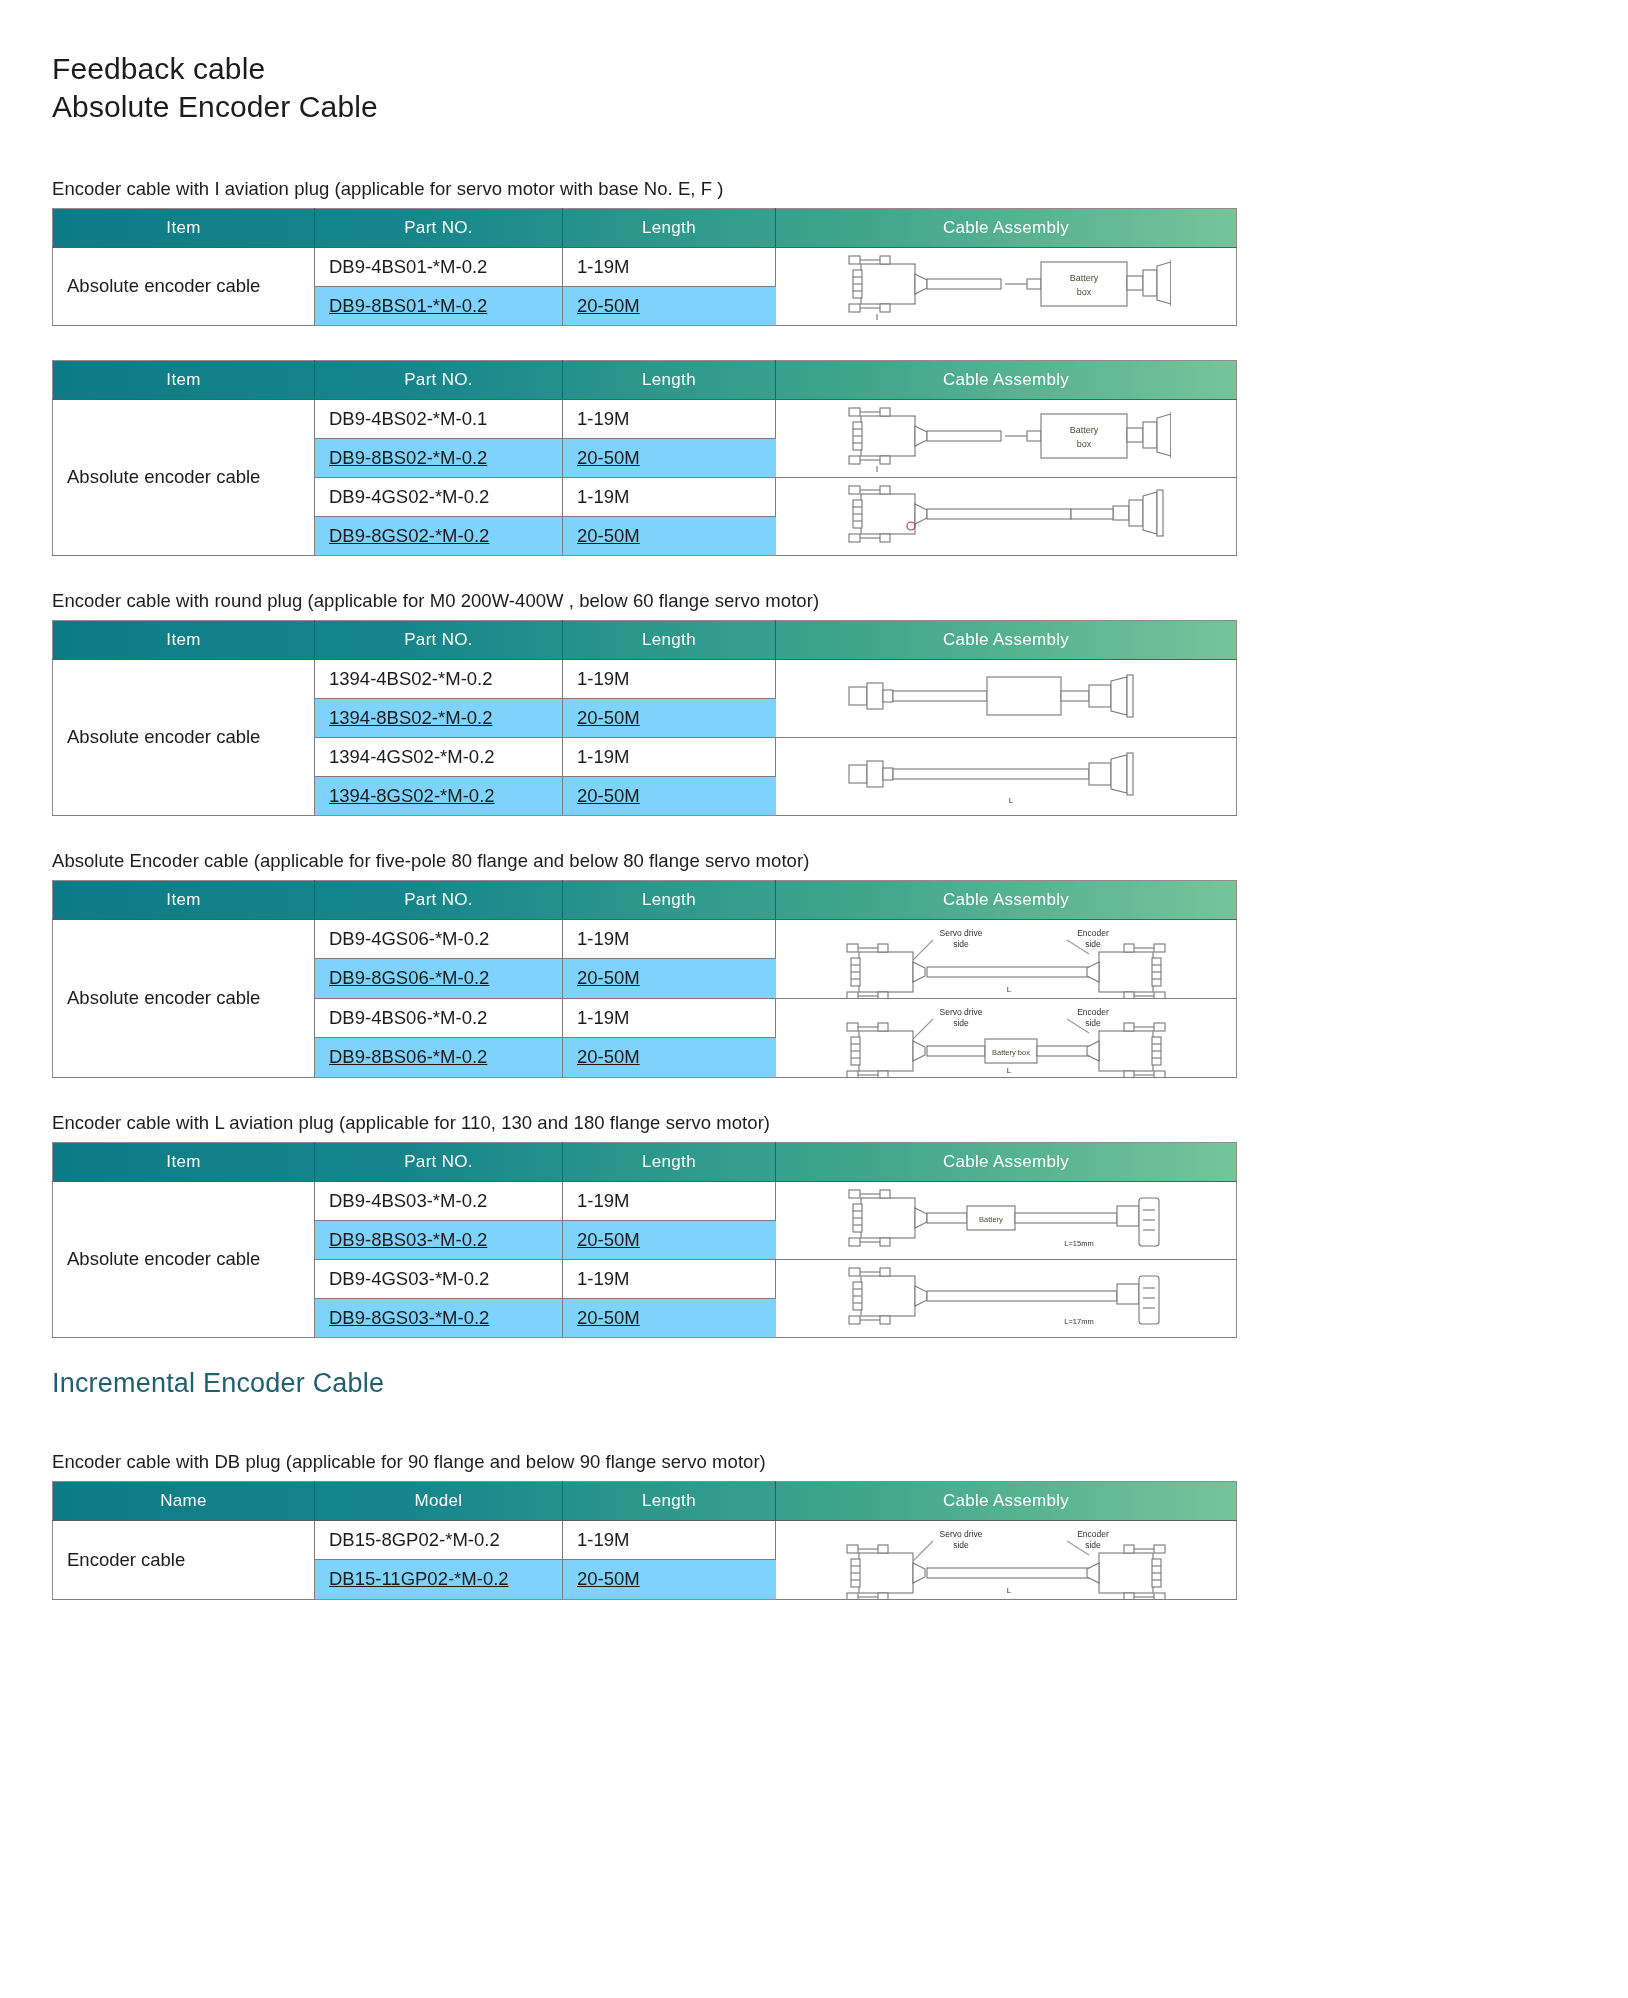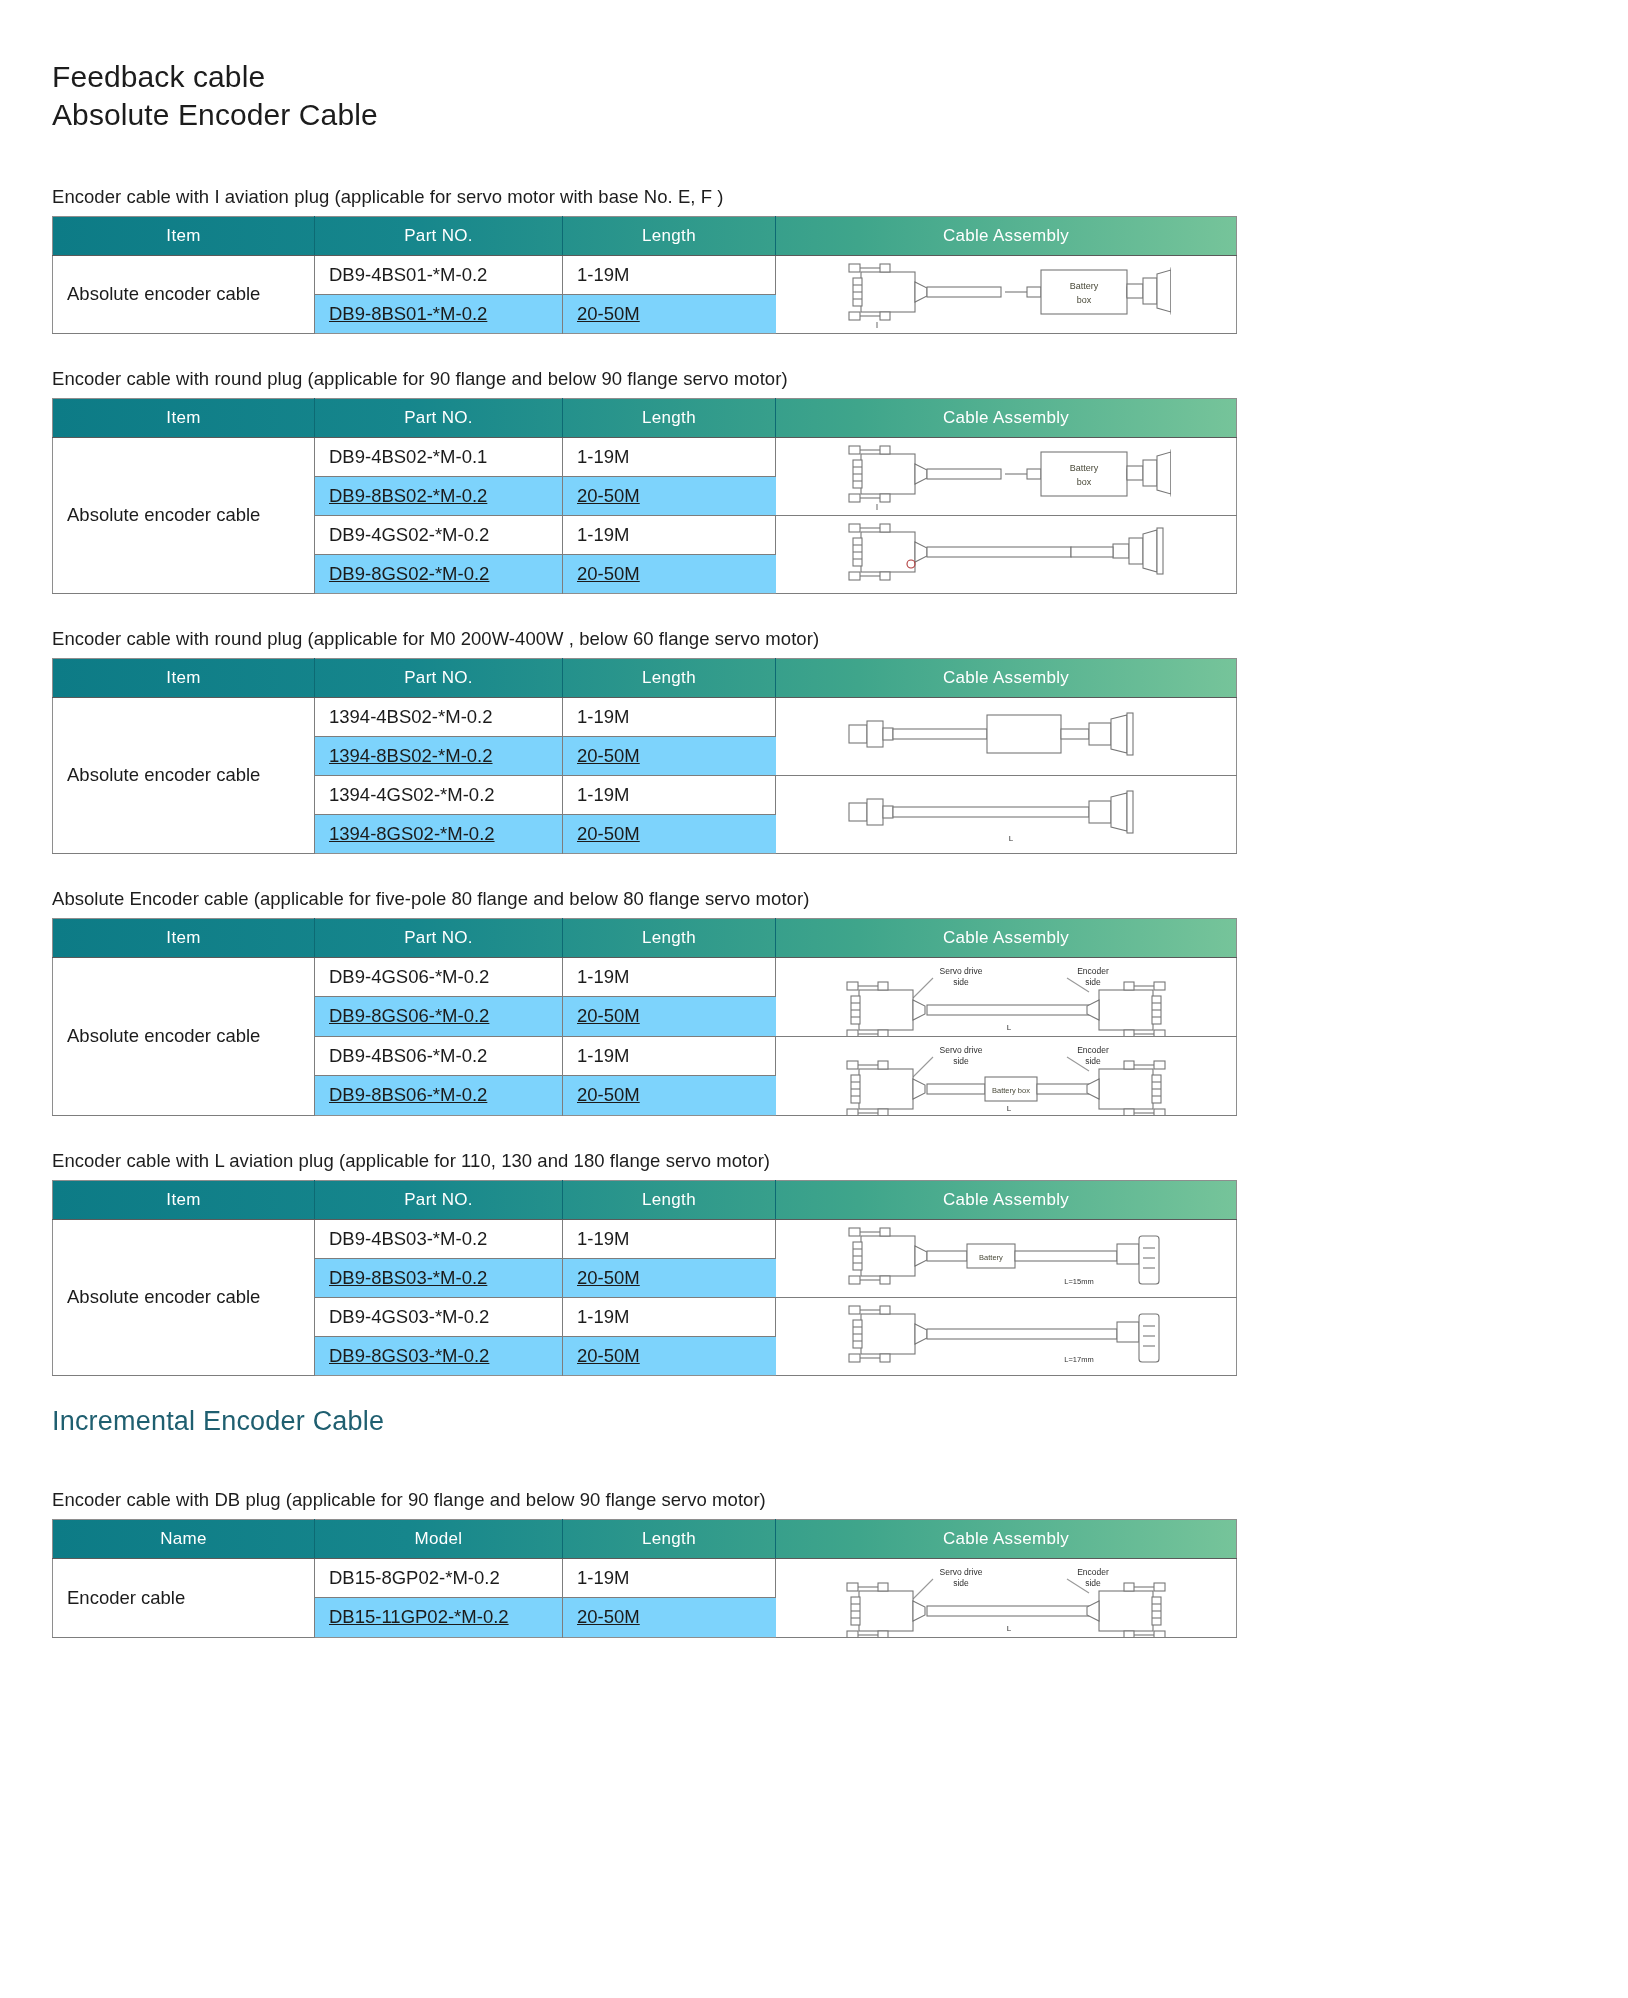--- a/index.html
+++ b/index.html
@@ -9,21 +9,21 @@
     background: #ffffff;
   }
   body {
     width: 1628px;
     min-height: 1998px;
     font-family: "Liberation Sans", sans-serif;
     color: #1a1a1a;
     position: relative;
   }
   .page {
-    padding: 38px 40px 20px 52px;
+    padding: 30px 40px 20px 52px;
   }
   
   .doc-title {
     font-size: 30px;
     line-height: 1.26;
     font-weight: 400;
     color: #1c1c1c;
     letter-spacing: 0.1px;
   }
   .doc-title .line { display: block; }
@@ -172,21 +172,20 @@
               </td>
             </tr>
             <tr class="alt">
               <td class="part-cell">DB9-8BS01-*M-0.2</td>
               <td class="len-cell">20-50M</td>
             </tr>
           </tbody>
         </table>
       </div>
       <div class="block">
-        <div class="caption">Encoder cable with round plug (applicable for 90 flange and below 90 flange servo motor)</div>
         <table class="spec">
           <colgroup>
             <col class="c-item">
             <col class="c-part">
             <col class="c-len">
             <col class="c-asm">
           </colgroup>
           <thead>
             <tr>
               <th>Item</th>

